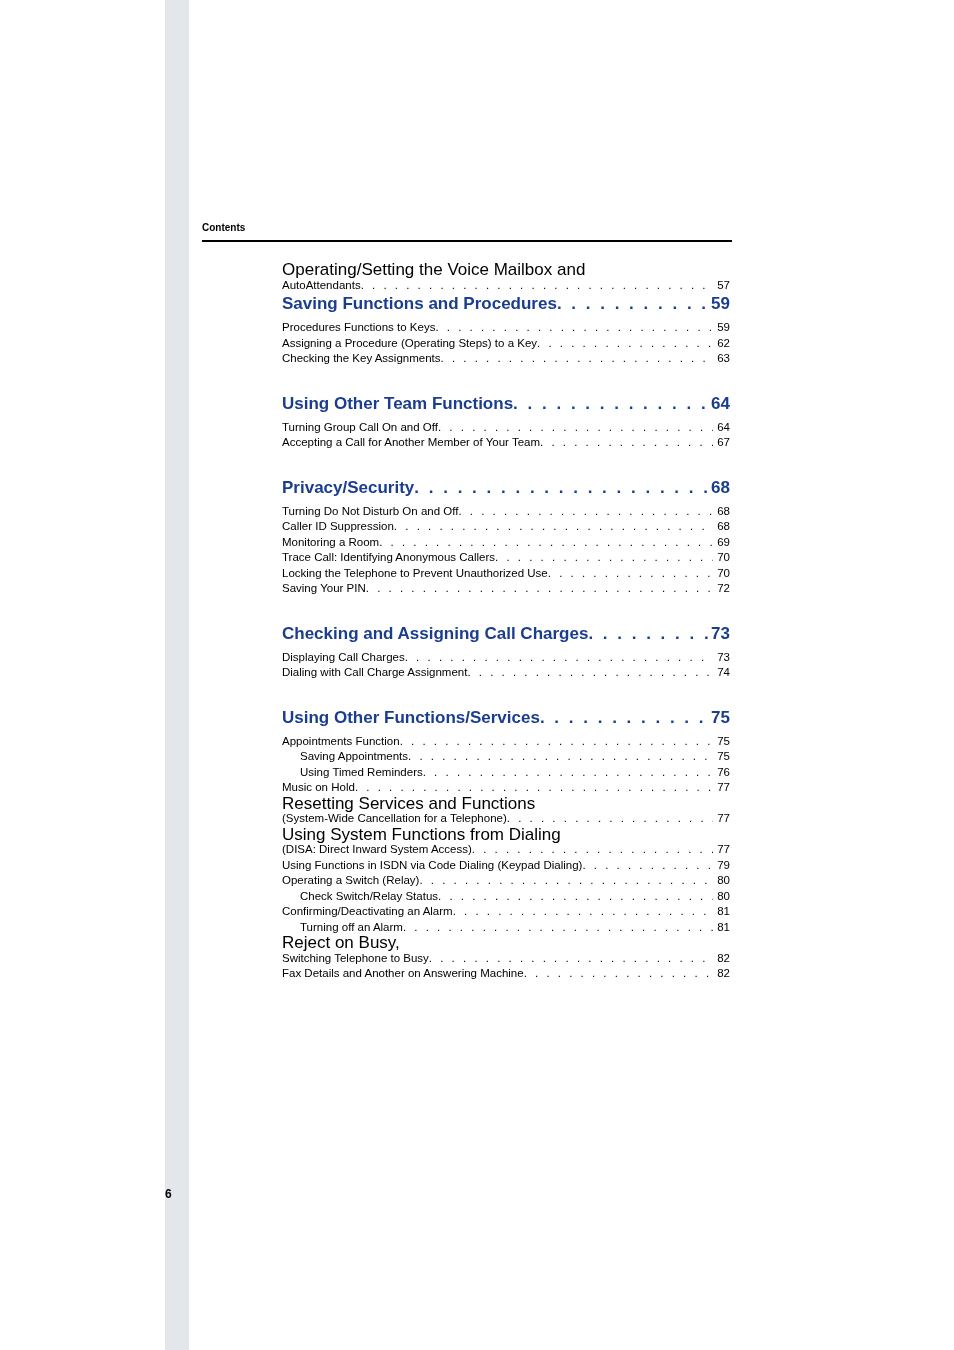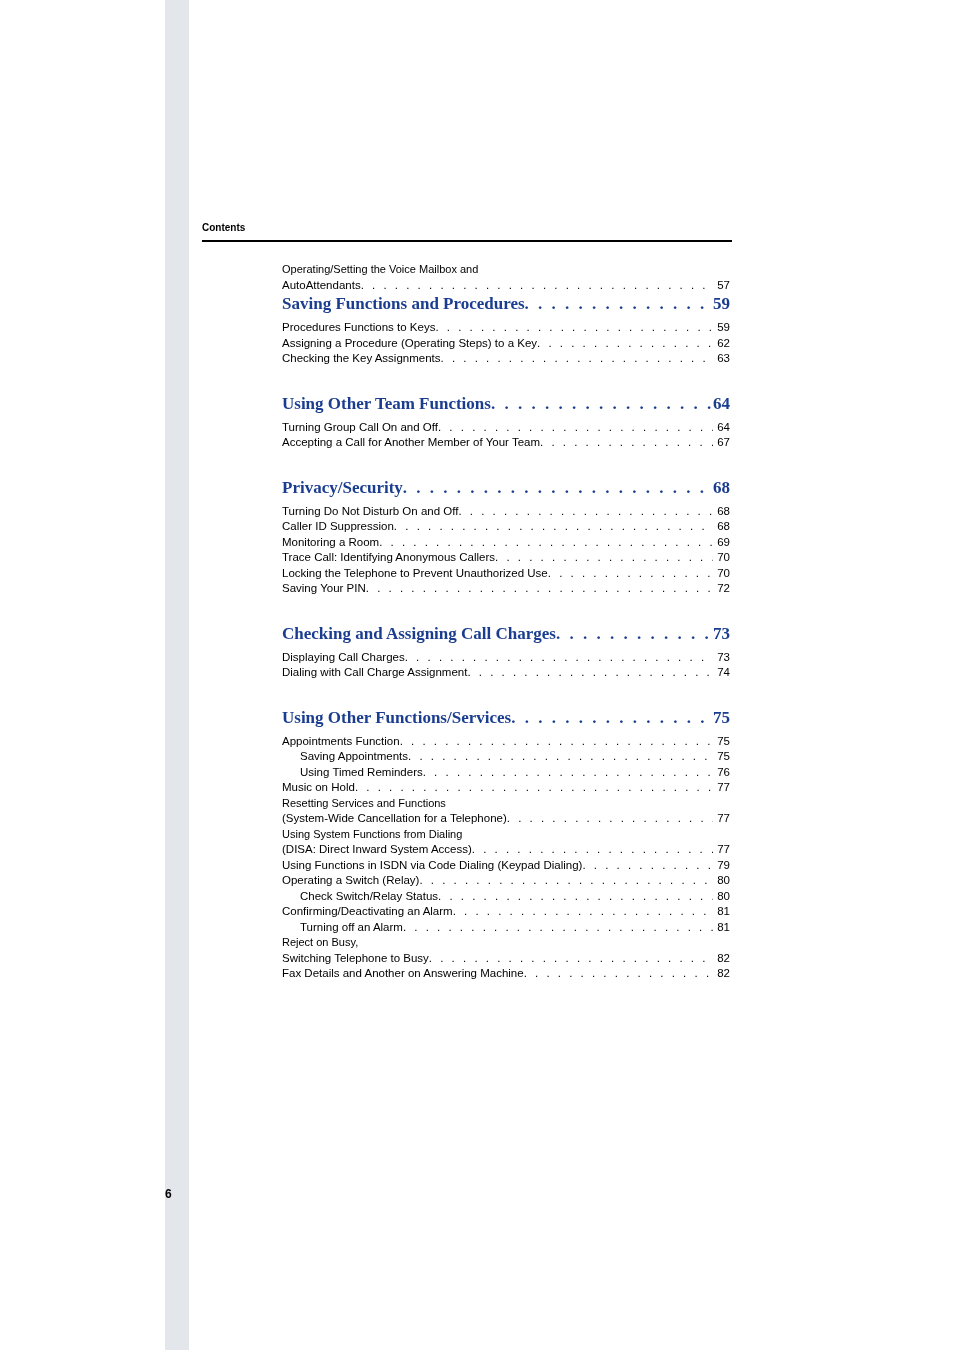--- a/index.html
+++ b/index.html
@@ -42,21 +42,21 @@
   }
   .toc-section {
     margin-top: 26px;
   }
   .toc-section:first-child {
     margin-top: 0;
   }
   .section-heading {
     display: flex;
     align-items: baseline;
-    font-family: Liberation Serif, serif;
+    font-family: Liberation Sans, sans-serif;
     font-size: 17px;
     font-weight: bold;
     color: #1a3d8f;
     white-space: nowrap;
     margin-bottom: 5px;
     height: 22px;
     line-height: 22px;
   }
   .section-title { flex: 0 0 auto; }
   .section-leader {
@@ -87,21 +87,21 @@
     overflow: hidden;
     letter-spacing: 2.5px;
     font-size: 11.5px;
   }
   .entry-page {
     flex: 0 0 auto;
     padding-left: 4px;
   }
   .indent-1 .entry-title { padding-left: 18px; }
   .wrap-line {
-    font-size: 11px;
+    font-size: 17px;
     color: #000;
     height: 15.5px;
     line-height: 15.5px;
   }
   .page-number {
     position: absolute;
     left: 165px;
     top: 1187px;
     font-size: 12px;
     font-weight: bold;

